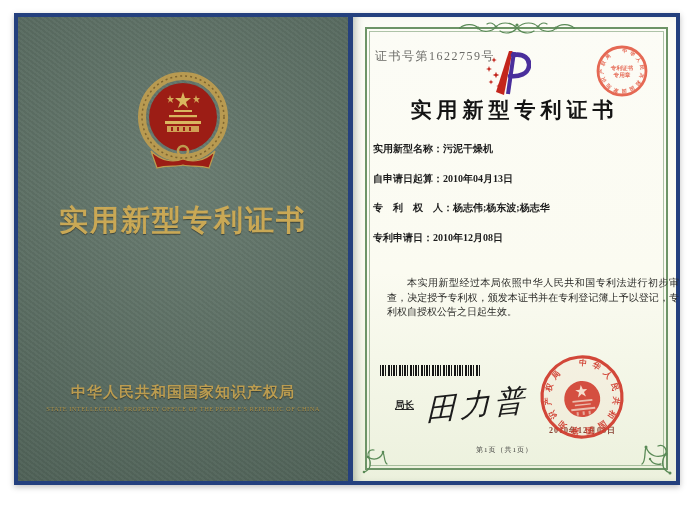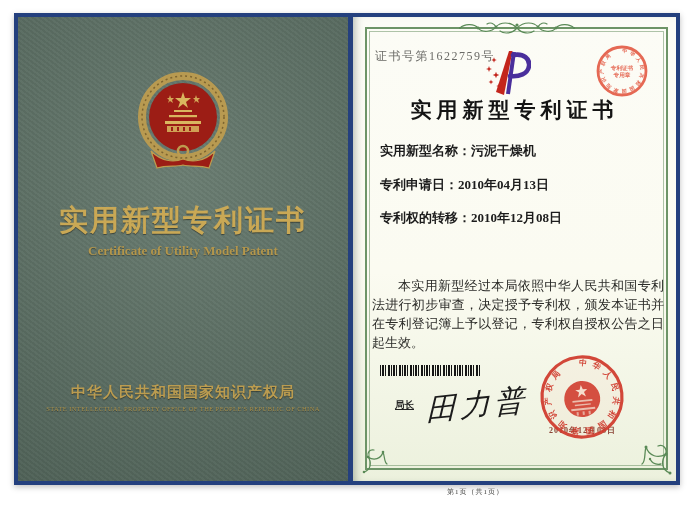--- a/index.html
+++ b/index.html
@@ -32,39 +32,39 @@
   .frame::before{content:"";position:absolute;left:2px;top:2px;right:2px;bottom:2px;
     border:1px solid rgba(109,148,103,0.55);}
   .orn-top{position:absolute;left:50%;top:-9px;transform:translateX(-50%);}
   .orn-bl{position:absolute;left:-6px;bottom:-7px;}
   .orn-br{position:absolute;right:-8px;bottom:-8px;transform:scaleX(-1);}
   .cert-no{position:absolute;left:22px;top:31px;font-size:12px;color:#6a6a66;letter-spacing:1.5px;}
   .sipo-logo{position:absolute;left:132px;top:33px;}
   .stamp-top{position:absolute;left:241px;top:26px;opacity:0.85;}
   .page-title{position:absolute;left:0;top:79px;width:100%;text-align:center;
     font-size:21px;font-weight:bold;letter-spacing:5px;color:#141414;}
-  .fields{position:absolute;left:27px;top:125px;right:20px;font-size:13px;color:#1c1c1c;}
+  .fields{position:absolute;left:20px;top:125px;right:20px;font-size:10px;color:#1c1c1c;}
   .field{margin-bottom:15.5px;white-space:nowrap;}
   .flabel{font-weight:bold;}
   .fvalue{font-weight:600;}
-  .paras{position:absolute;left:19px;top:259px;width:292px;font-size:13px;line-height:1.47;
+  .paras{position:absolute;left:34px;top:259px;width:292px;font-size:10px;line-height:1.47;
     color:#2b2b28;text-align:justify;}
   .paras p{margin:0;text-indent:2em;}
   .barcode{position:absolute;left:27px;top:348px;width:100px;height:11px;
     background:repeating-linear-gradient(90deg,#161616 0 1px,transparent 1px 2px,#161616 2px 4px,
       transparent 4px 5px,#161616 5px 6px,transparent 6px 8px,#161616 8px 10px,transparent 10px 11px);}
   .sig-row{position:absolute;left:42px;top:365px;height:46px;display:flex;align-items:center;gap:12px;}
   .sig-label{font-size:9.5px;font-weight:bold;color:#222;text-decoration:underline;}
   .sig-name{font-size:30px;font-style:italic;font-family:"DejaVu Serif",serif;color:#1b1b1b;
     transform:rotate(-6deg) skewX(-6deg);letter-spacing:4px;}
   .seal-date{position:absolute;left:196px;top:408px;font-size:8px;font-weight:bold;color:#8a4436;
     letter-spacing:1px;z-index:1;}
   .seal{position:absolute;left:185px;top:336px;z-index:2;opacity:0.92;transform:rotate(-6deg);}
-  .page-footer{position:absolute;left:94px;top:428px;width:86px;text-align:left;
-    font-size:7px;color:#3a3a38;letter-spacing:1px;margin-top:42px;}
+  .page-footer{position:absolute;left:94px;top:428px;width:86px;text-align:right;
+    font-size:7px;color:#3a3a38;letter-spacing:1px;}
 </style>
 </head>
 <body>
 
 <div class="stage">
   <div class="book">
 
     <div class="cover">
       <svg class="emblem" width="100" height="110" viewBox="0 0 100 110">
         <circle cx="50" cy="48" r="41" fill="none" stroke="#bd9c4f" stroke-width="8" opacity="0.95"></circle>
@@ -78,21 +78,20 @@
         <rect x="32" y="52" width="36" height="3" fill="#d9b75f"></rect>
         <rect x="34" y="57" width="32" height="6" fill="#d9b75f" opacity="0.85"></rect>
         <rect x="38" y="58" width="2" height="4" fill="#9c1d15"></rect>
         <rect x="44" y="58" width="2" height="4" fill="#9c1d15"></rect>
         <rect x="50" y="58" width="2" height="4" fill="#9c1d15"></rect>
         <rect x="56" y="58" width="2" height="4" fill="#9c1d15"></rect>
         <circle cx="50" cy="82" r="5" fill="none" stroke="#bd9c4f" stroke-width="2.5"></circle>
         <path d="M18 82 C28 92 40 94 50 90 C60 94 72 92 82 82 L76 99 C66 96 58 98 50 96 C42 98 34 96 24 99 Z" fill="#9c1d15" stroke="#bd9c4f" stroke-width="1.2"></path>
       </svg>
       <div class="cover-title">实用新型专利证书</div>
-      <div class="cover-subtitle">Certificate of Utility Model Patent</div>
       <div class="cover-issuer">中华人民共和国国家知识产权局</div>
       <div class="cover-issuer-en">STATE INTELLECTUAL PROPERTY OFFICE OF THE PEOPLE'S REPUBLIC OF CHINA</div>
     </div>
 
     <div class="spine"></div>
 
     <div class="page">
       <div class="frame">
         <svg class="orn-top" width="130" height="17" viewBox="0 0 130 17">
           <g fill="none" stroke="#5a8a57" stroke-width="1.2" stroke-linecap="round">
@@ -168,24 +167,27 @@
         <text x="28" y="34" text-anchor="middle" font-size="5.6" fill="#e25039" font-weight="bold">专用章</text>
       </svg>
 
       <div class="page-title">实用新型专利证书</div>
 
       <div class="fields">
         <div class="field">
           <span class="flabel">实用新型名称：</span><span class="fvalue">污泥干燥机</span>
         </div>
         <div class="field">
-          <span class="flabel">专利申请日：</span><span class="fvalue">2010年04月13日</span>
-        </div>
-        <div class="field">
-          <span class="flabel">专利权的转移：</span><span class="fvalue">2010年12月08日</span>
+          <span class="flabel">自申请日起算：</span><span class="fvalue">2010年04月13日</span>
+        </div>
+        <div class="field">
+          <span class="flabel">专　利　权　人：</span><span class="fvalue">杨志伟;杨东波;杨志华</span>
+        </div>
+        <div class="field">
+          <span class="flabel">专利申请日：</span><span class="fvalue">2010年12月08日</span>
         </div>
       </div>
 
       <div class="paras">
         <p>本实用新型经过本局依照中华人民共和国专利法进行初步审查，决定授予专利权，颁发本证书并在专利登记簿上予以登记，专利权自授权公告之日起生效。</p>
       </div>
 
       <div class="barcode"></div>
 
       <div class="sig-row">

